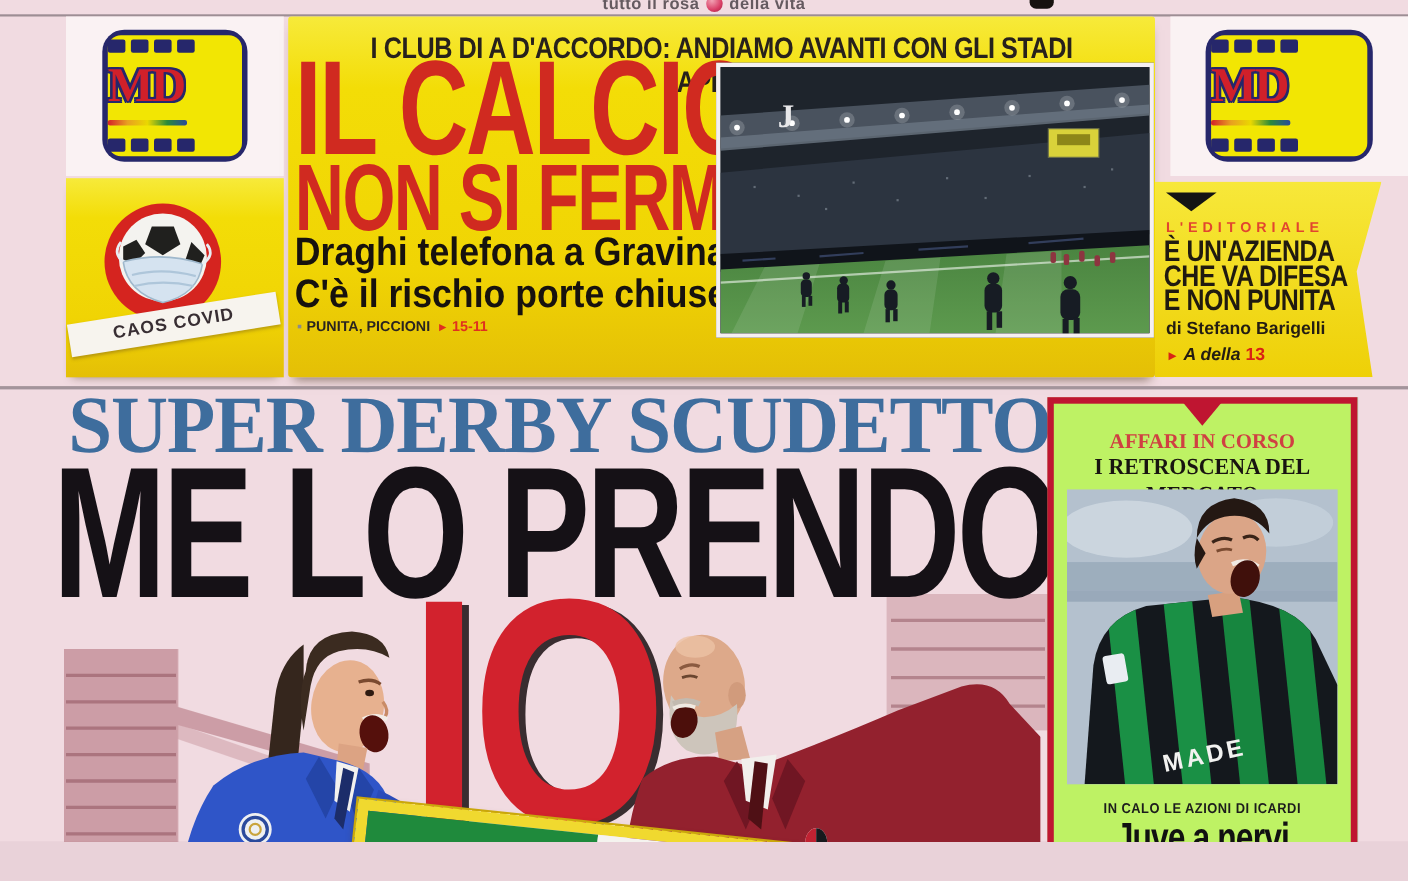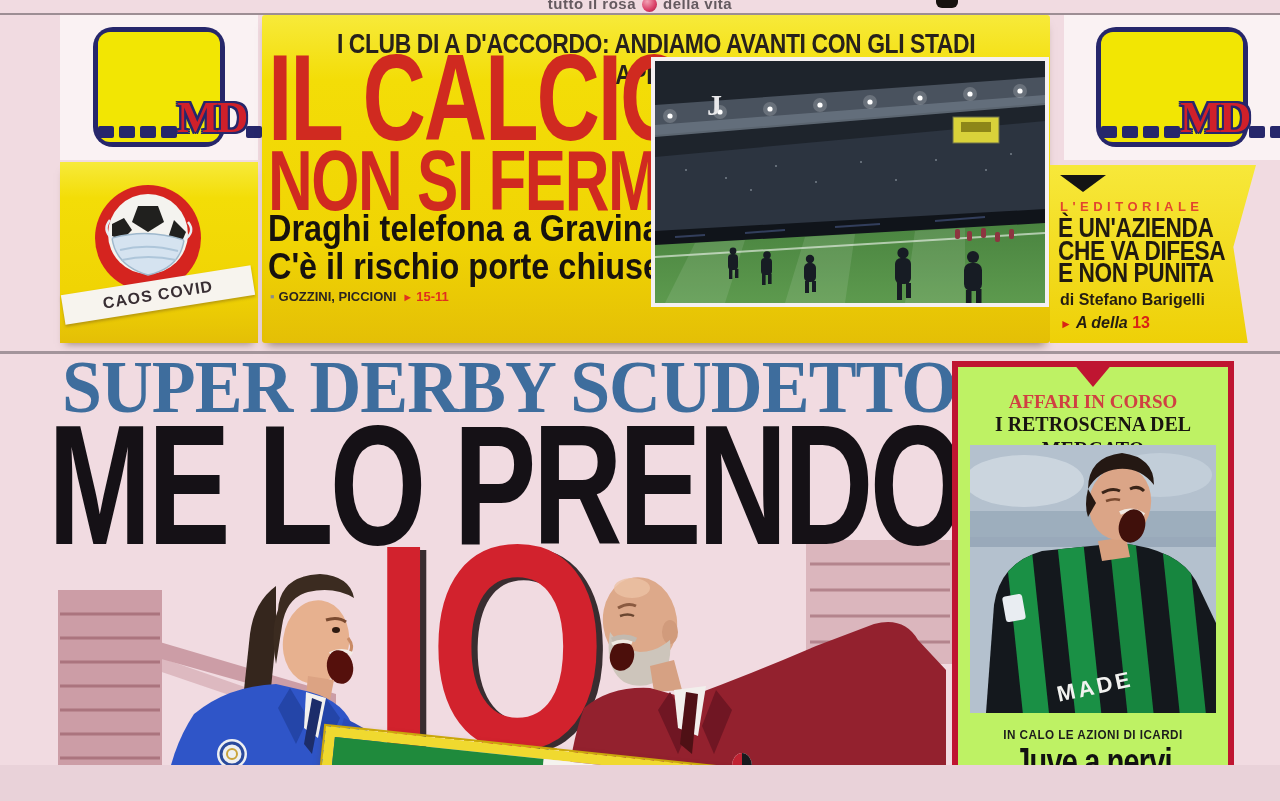--- a/index.html
+++ b/index.html
@@ -15,22 +15,22 @@
   .rule-top{position:absolute;top:13px;left:0;width:1280px;height:2px;background:#9d8e94;}
   .rule-mid{position:absolute;top:351px;left:0;width:1280px;height:3px;background:#a3949b;}
 
   
   .panel{position:absolute;background:#faf2f3;top:15px;height:145px;}
   .panel-left{left:60px;width:198px;}
   .panel-right{left:1064px;width:216px;}
   .md-logo{position:absolute;top:12px;left:50%;transform:translateX(-50%);width:132px;height:120px;
            background:#26276b;border-radius:20px;padding:5px;box-sizing:border-box;}
   .panel-right .md-logo{width:152px;}
-  .md-inner{width:100%;height:100%;background:#f2e603;border-radius:12px;display:flex;flex-direction:row;
-            align-items:flex-end;justify-content:space-between;padding:4px 0;box-sizing:border-box;}
+  .md-inner{width:100%;height:100%;background:#f2e603;border-radius:12px;display:flex;flex-direction:column;
+            align-items:flex-start;justify-content:space-between;padding:4px 0;box-sizing:border-box;}
   .md-film{display:flex;gap:5px;}
   .md-film i{display:block;width:16px;height:12px;background:#26276b;border-radius:2px;}
   .md-letters{font-family:"Liberation Serif",serif;font-weight:bold;font-size:44px;line-height:40px;
               color:#d0202a;letter-spacing:-2px;
               text-shadow:2px 0 0 #26276b,-2px 0 0 #26276b,0 2px 0 #26276b,0 -2px 0 #26276b,
                           2px 2px 0 #26276b,-2px 2px 0 #26276b,2px -2px 0 #26276b,-2px -2px 0 #26276b;}
   .md-rainbow{width:72px;height:5px;border-radius:2px;margin-bottom:2px;
               background:linear-gradient(90deg,#d5202a,#e8a020,#ead800,#2a8a3a,#2a4a9a);}
 
   
@@ -168,21 +168,21 @@
     </div>
   </div>
 
   <div class="ybox ybox-main">
     <div class="banner">I CLUB DI A D'ACCORDO: ANDIAMO AVANTI CON GLI STADI APERTI</div>
     <div class="h1a">IL CALCIO</div>
     <div class="h1b">NON SI FERMA</div>
     <div class="deck deck1">Draghi telefona a Gravina</div>
     <div class="deck deck2">C'è il rischio porte chiuse</div>
     <div class="byline">
-      <span class="bm">▪</span><span class="bn">GOZZINI, PICCIONI</span><span class="ba">►</span><span class="bp">15-11</span>
+      <span class="bm">▪</span><span class="bn">PUNITA, PICCIONI</span><span class="ba">►</span><span class="bp">15-11</span>
     </div>
 
     <div class="stadium">
       <svg viewBox="0 0 390 242" preserveAspectRatio="none">
         <rect width="390" height="242" fill="#1e242c"></rect>
         <polygon points="0,96 390,60 390,152 0,172" fill="#2c3440"></polygon>
         <polygon points="0,44 390,16 390,42 0,74" fill="#49525e"></polygon>
         <polygon points="0,64 390,34 390,44 0,76" fill="#6a7582" opacity=".8"></polygon>
         <g fill="#ffffff">
           <circle cx="15" cy="55" r="7" opacity=".18"></circle>

